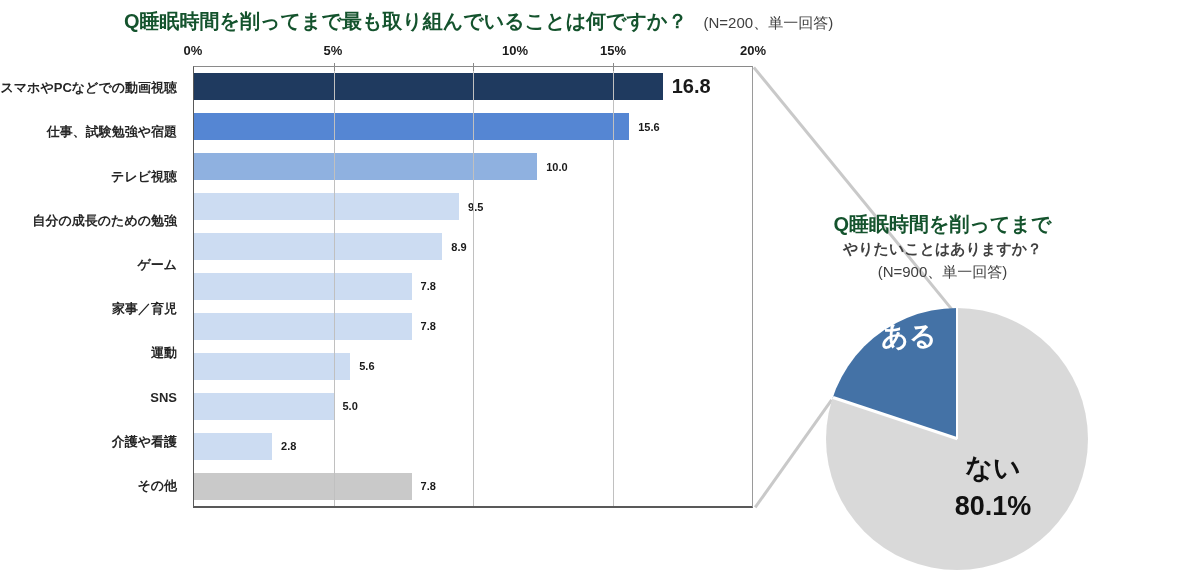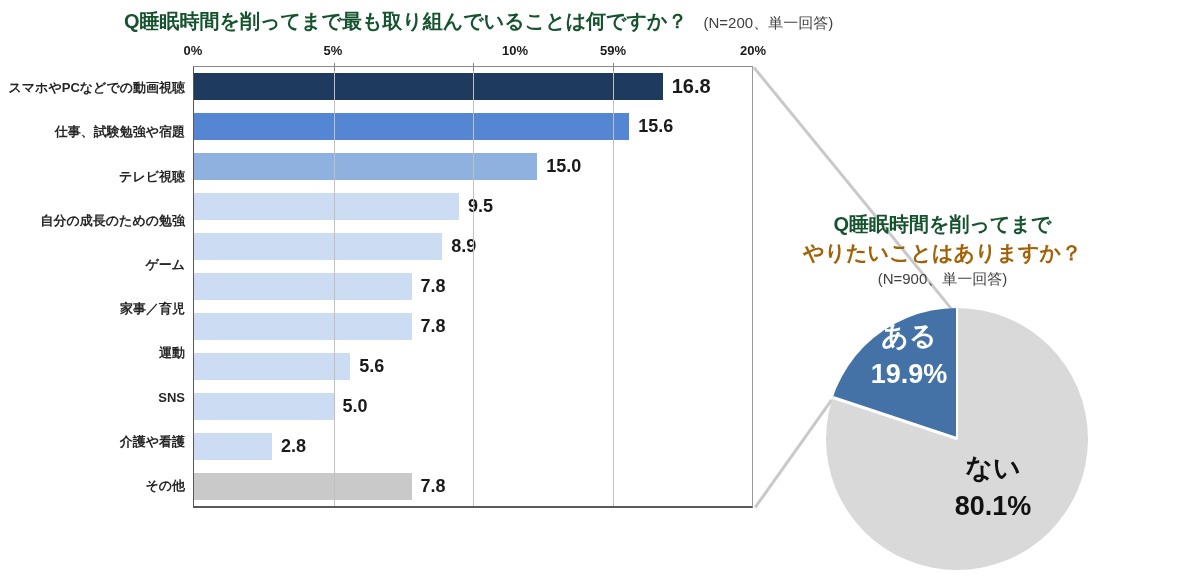--- a/index.html
+++ b/index.html
@@ -16,36 +16,36 @@
 
   #plot { position:absolute; left:193px; top:66px; width:560px; height:442px;
           border-top:1px solid #8a8a8a; border-right:1.5px solid #9a9a9a;
           border-left:1.5px solid #595959; border-bottom:2px solid #595959; }
   .gridline { position:absolute; top:0; bottom:0; width:1px; background:#c0c0c0; }
   .tick { position:absolute; top:-4px; height:8px; width:1px; background:#8a8a8a; }
 
   #bar-rows { position:absolute; inset:0; display:flex; flex-direction:column; }
   .bar-row { flex:1; display:flex; align-items:center; position:relative; }
   .bar { height:27px; flex:0 0 auto; }
-  .bar-value { font-size:18px; font-weight:bold; color:#1a1a1a; margin-left:9px; white-space:nowrap; }
+  .bar-value { font-size:11px; font-weight:bold; color:#1a1a1a; margin-left:9px; white-space:nowrap; }
   .bar-row.first .bar-value { font-size:20px; }
 
-  #category-labels { position:absolute; left:8px; top:66px; width:186px; height:442px; display:flex; flex-direction:column; }
+  #category-labels { position:absolute; left:0; top:66px; width:186px; height:442px; display:flex; flex-direction:column; }
   .cat-label { flex:1; display:flex; align-items:center; justify-content:flex-end; padding-right:9px;
                font-size:13px; font-weight:bold; color:#262626; white-space:nowrap; }
 
   
   .callout { position:absolute; height:2.5px; background:#c9c9c9; transform-origin:0 50%; z-index:0; }
   #callout-top { left:754px; top:66px; width:314px; transform:rotate(50.7deg); }
   #callout-bottom { left:755px; top:506px; width:132px; transform:rotate(-54.6deg); }
 
   
   .pie-title-block { position:absolute; left:785px; top:210px; width:315px; text-align:center; z-index:2; }
   .pie-title-line1 { font-size:20px; font-weight:bold; color:#14532d; line-height:1.45; }
-  .pie-title-line2 { font-size:21px; font-weight:bold; color:#a16207; line-height:1.3;text-align:center; }
+  .pie-title-line2 { font-size:15px; font-weight:bold; color:#404040; line-height:1.3;text-align:center; }
   .pie-note { font-size:15px; font-weight:500; color:#404040; text-align:center; margin-top:4px; }
 
   #pie { position:absolute; left:826px; top:308px; width:262px; height:262px; border-radius:50%; z-index:1; }
   .pie-divider { position:absolute; left:calc(50% - 1.25px); bottom:50%; width:2.5px; height:50%;
                  background:#fff; transform-origin:50% 100%; }
   .pie-label { position:absolute; z-index:2; text-align:center; font-weight:bold; font-size:27px; line-height:1.4; }
   #pie-label-aru { left:829px; top:318px; width:160px; color:#fff; }
   #pie-label-nai { left:913px; top:450px; width:160px; color:#111; }
 </style>
 </head>
@@ -55,21 +55,21 @@
 
   <div class="chart-title-row">
     <span class="chart-title">Q睡眠時間を削ってまで最も取り組んでいることは何ですか？</span>
     <span class="chart-note">(N=200、単一回答)</span>
   </div>
 
   <div id="axis-labels">
       <span style="left: 0%;">0%</span>
       <span style="left: 25%;">5%</span>
       <span style="left: 50%; margin-left: 42px;">10%</span>
-      <span style="left: 75%;">59%</span>
+      <span style="left: 75%;">15%</span>
       <span style="left: 100%;">20%</span>
     </div>
 
   <div id="category-labels">
       <div class="cat-label">スマホやPCなどでの動画視聴</div>
       <div class="cat-label">仕事、試験勉強や宿題</div>
       <div class="cat-label">テレビ視聴</div>
       <div class="cat-label">自分の成長のための勉強</div>
       <div class="cat-label">ゲーム</div>
       <div class="cat-label">家事／育児</div>
@@ -84,21 +84,21 @@
         <div class="bar-row first">
           <div class="bar" style="width: 84%; background: rgb(31, 58, 95);"></div>
           <span class="bar-value">16.8</span>
         </div>
         <div class="bar-row">
           <div class="bar" style="width: 78%; background: rgb(85, 134, 211);"></div>
           <span class="bar-value">15.6</span>
         </div>
         <div class="bar-row">
           <div class="bar" style="width: 61.5%; background: rgb(143, 177, 224);"></div>
-          <span class="bar-value">15.0</span>
+          <span class="bar-value">10.0</span>
         </div>
         <div class="bar-row">
           <div class="bar" style="width: 47.5%; background: rgb(204, 220, 242);"></div>
           <span class="bar-value">9.5</span>
         </div>
         <div class="bar-row">
           <div class="bar" style="width: 44.5%; background: rgb(204, 220, 242);"></div>
           <span class="bar-value">8.9</span>
         </div>
         <div class="bar-row">
@@ -142,20 +142,19 @@
     <div class="pie-title-line2">やりたいことはありますか？</div>
     <div class="pie-note">(N=900、単一回答)</div>
   </div>
 
   <div id="pie" style="background: conic-gradient(rgb(217, 217, 217) 0deg, rgb(217, 217, 217) 288.36deg, rgb(68, 114, 166) 288.36deg, rgb(68, 114, 166) 360deg);">
     <div class="pie-divider" id="pie-divider-top"></div>
     <div class="pie-divider" id="pie-divider-left" style="transform: rotate(-71.64deg);"></div>
   </div>
   <div class="pie-label" id="pie-label-aru">
     <div>ある</div>
-    <div>19.9%</div>
   </div>
   <div class="pie-label" id="pie-label-nai">
     <div>ない</div>
     <div>80.1%</div>
   </div>
 
 </div>
 
 </body></html>

